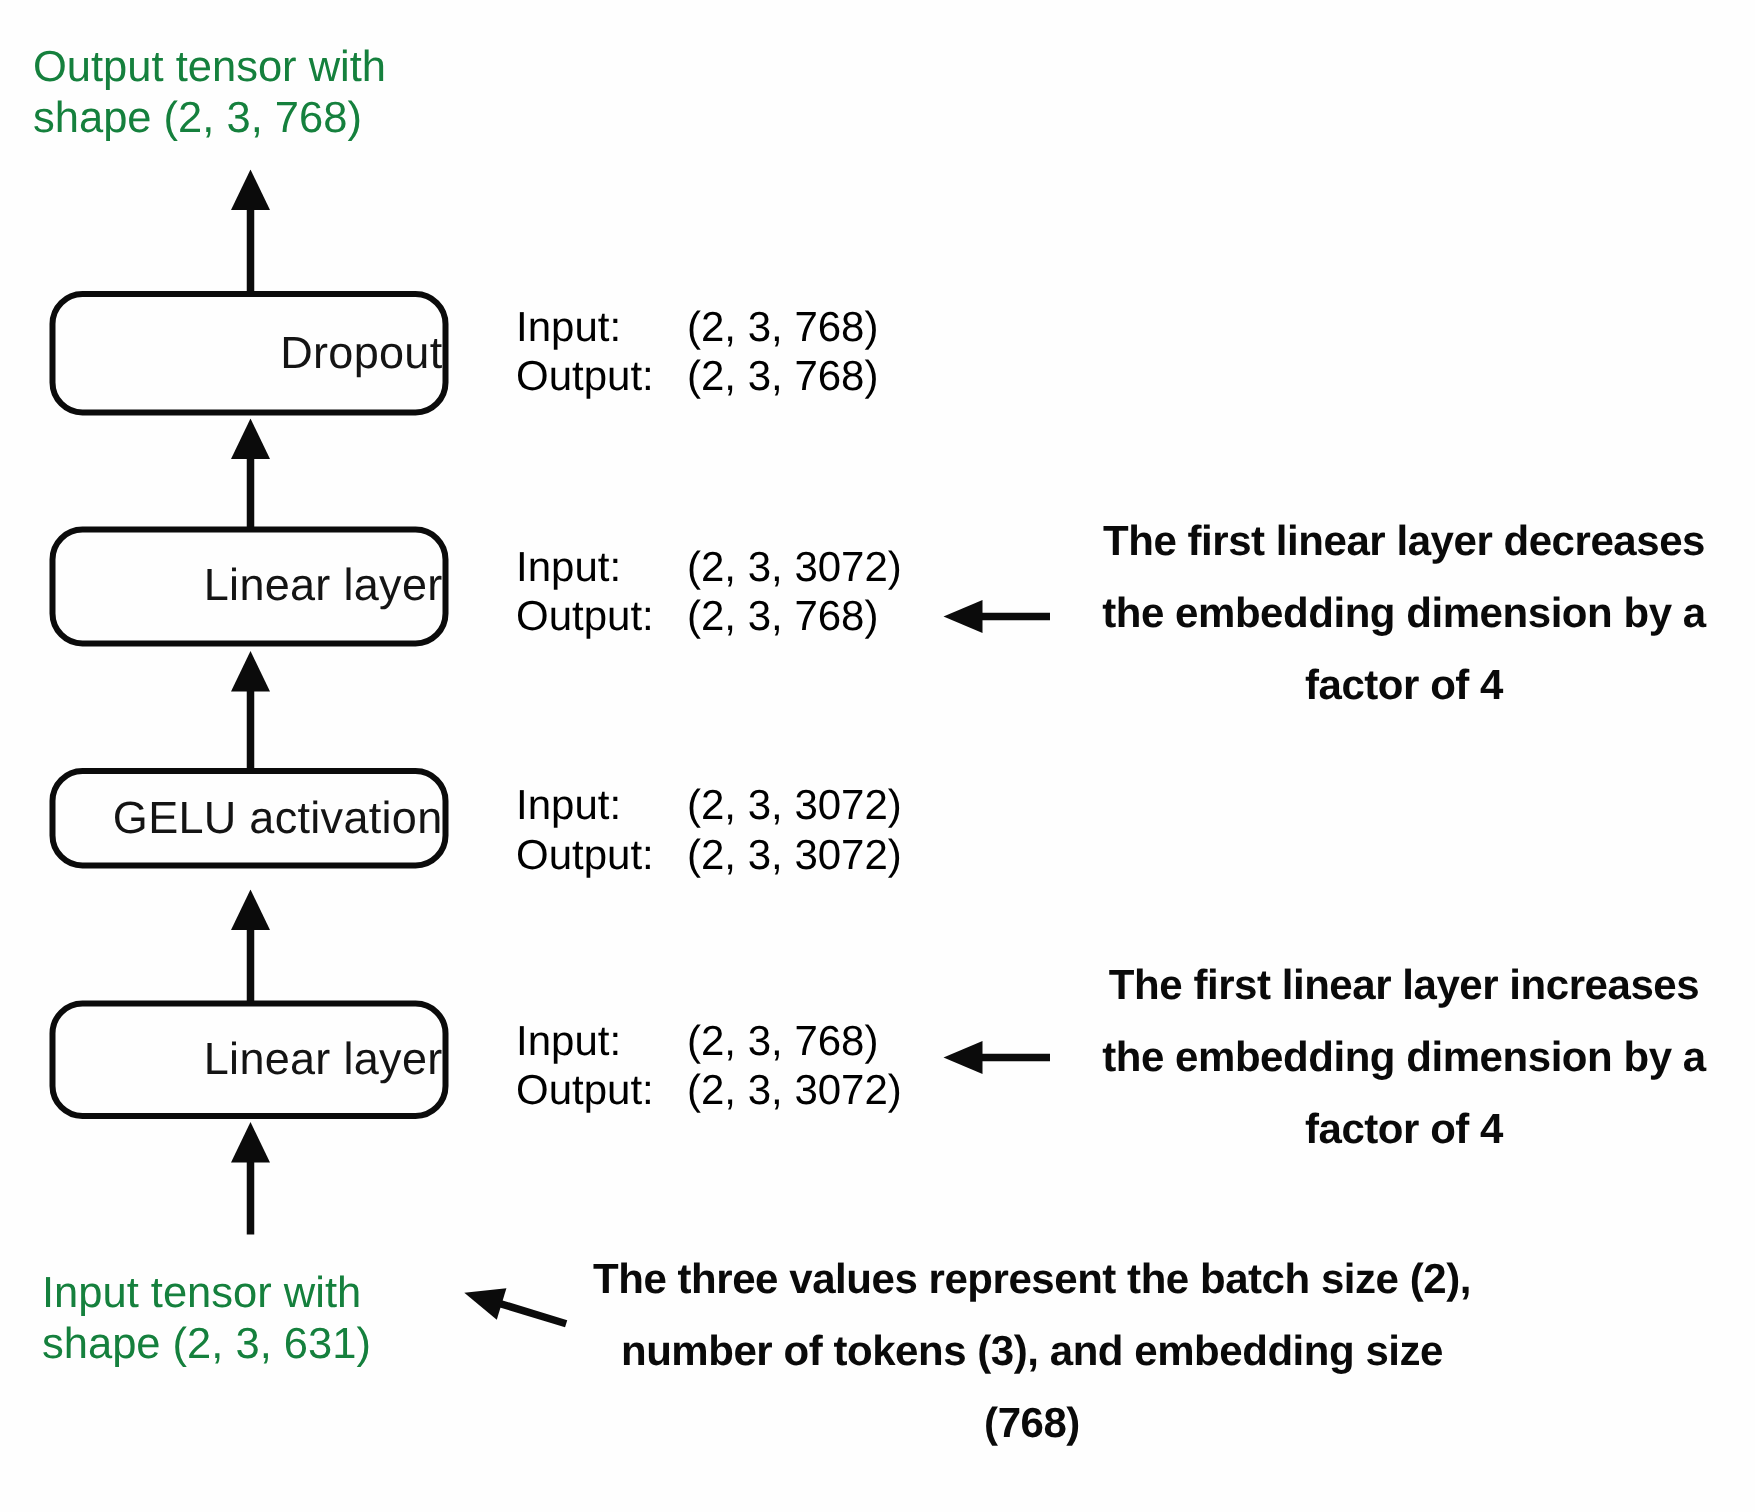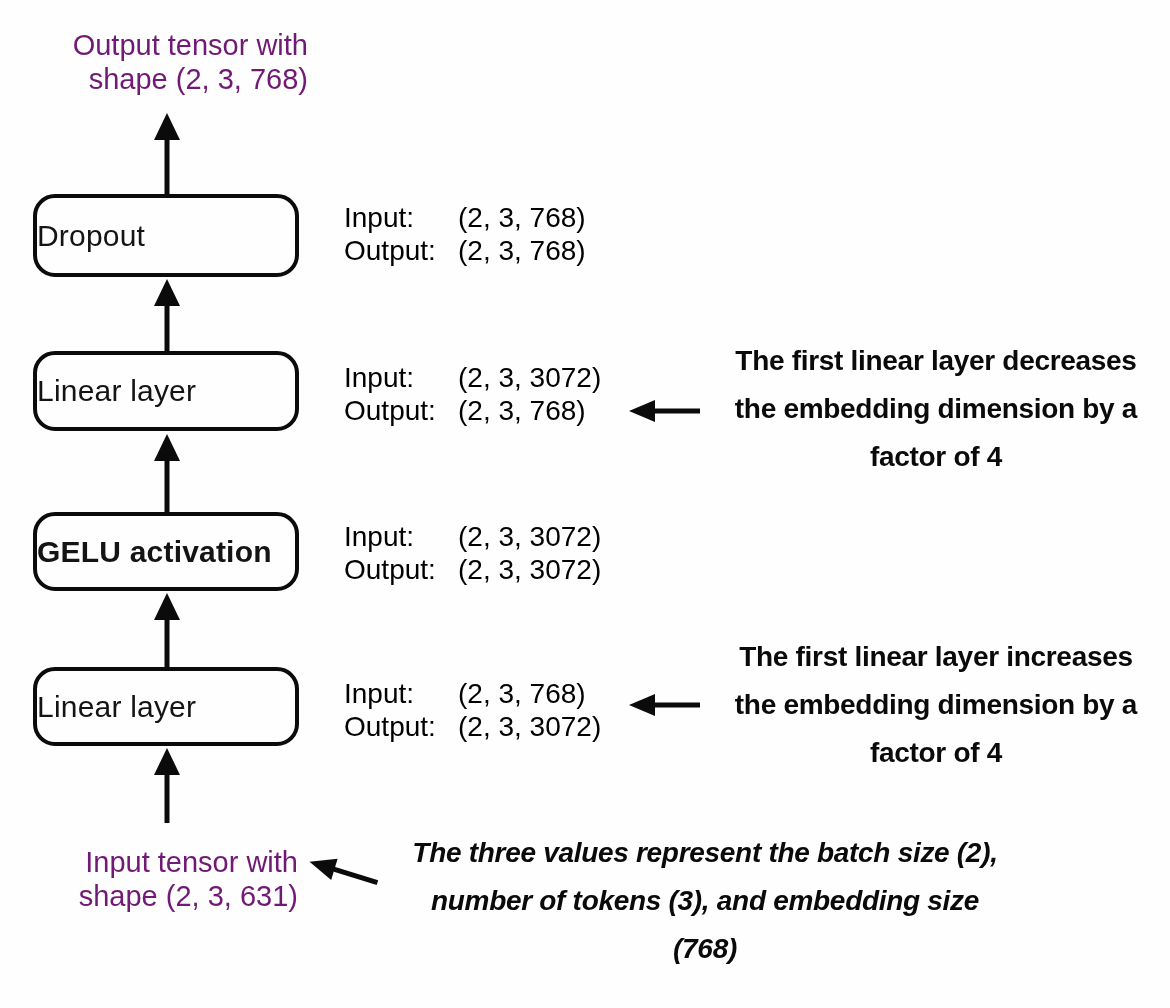--- a/index.html
+++ b/index.html
@@ -14,34 +14,34 @@
     background: #fefefe;
     font-family: "Liberation Sans", "DejaVu Sans", sans-serif;
     color: #0c0c0c;
     overflow: hidden;
   }
   .abs { position: absolute; }
 
   .tensor-label {
     font-size: 29px;
     line-height: 34px;
-    text-align: right;
+    text-align: left;
     white-space: pre;
-    color: #701a75;
+    color: #15803d;
   }
 
   .layer-box {
     left: 33px;
     width: 266px;
     border: 4px solid #0b0b0b;
     border-radius: 22px;
     background: #fefefe;
     display: flex;
     align-items: center;
-    justify-content: flex-start;
+    justify-content: flex-end;
     box-sizing: border-box;
   }
   .layer-box .label {
     font-size: 30px;
     color: #141414;
     letter-spacing: 0.2px;
   }
 
   .io-pair {
     left: 344px;
@@ -99,21 +99,21 @@
   </svg>
 
   <div class="abs layer-box" style="top:194px; height:83px;">
     <span class="label">Dropout</span>
   </div>
 
   <div class="abs layer-box" style="top:351px; height:80px;">
     <span class="label">Linear layer</span>
   </div>
 
-  <div class="abs layer-box" style="top:512px; height:79px;font-weight:bold;">
+  <div class="abs layer-box" style="top:512px; height:67px;">
     <span class="label">GELU activation</span>
   </div>
 
   <div class="abs layer-box" style="top:667px; height:79px;">
     <span class="label">Linear layer</span>
   </div>
 
   <div class="abs io-pair" style="top:201px;">
     <span>Input:</span>
     <span>(2, 3, 768)</span>
@@ -161,17 +161,17 @@
 shape (2, 3, 631)</div>
 
   <div class="abs annotation" style="left:700px; top:337px; width:472px;">The first linear layer decreases
 the embedding dimension by a
 factor of 4</div>
 
   <div class="abs annotation" style="left:700px; top:633px; width:472px;">The first linear layer increases
 the embedding dimension by a
 factor of 4</div>
 
-  <div class="abs annotation" style="left:385px; top:829px; width:640px;font-style:italic;">The three values represent the batch size (2),
+  <div class="abs annotation" style="left:368px; top:829px; width:640px;">The three values represent the batch size (2),
 number of tokens (3), and embedding size
 (768)</div>
 
 </div>
 
 </body></html>

